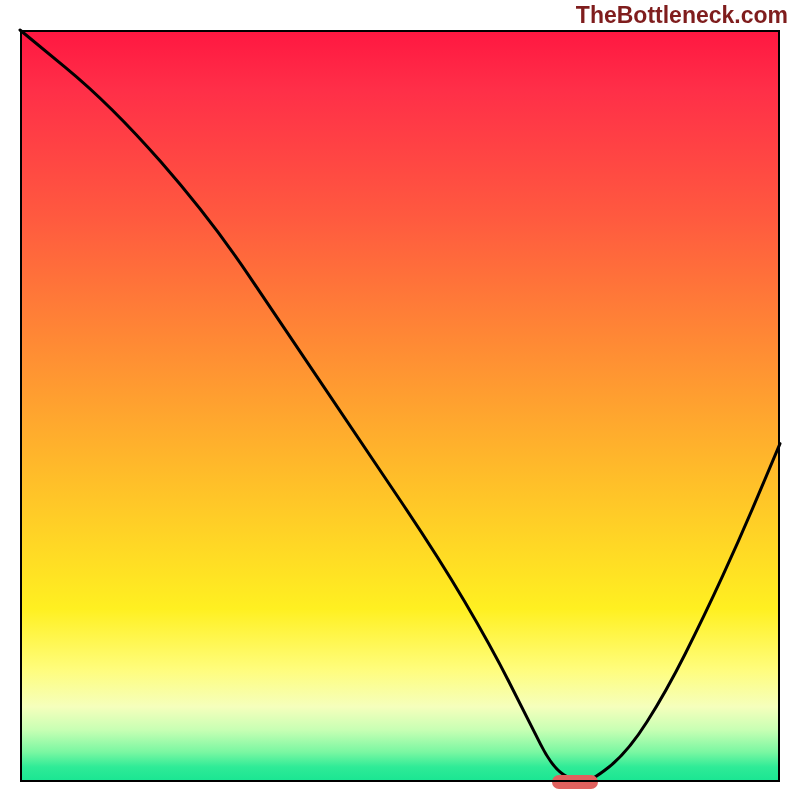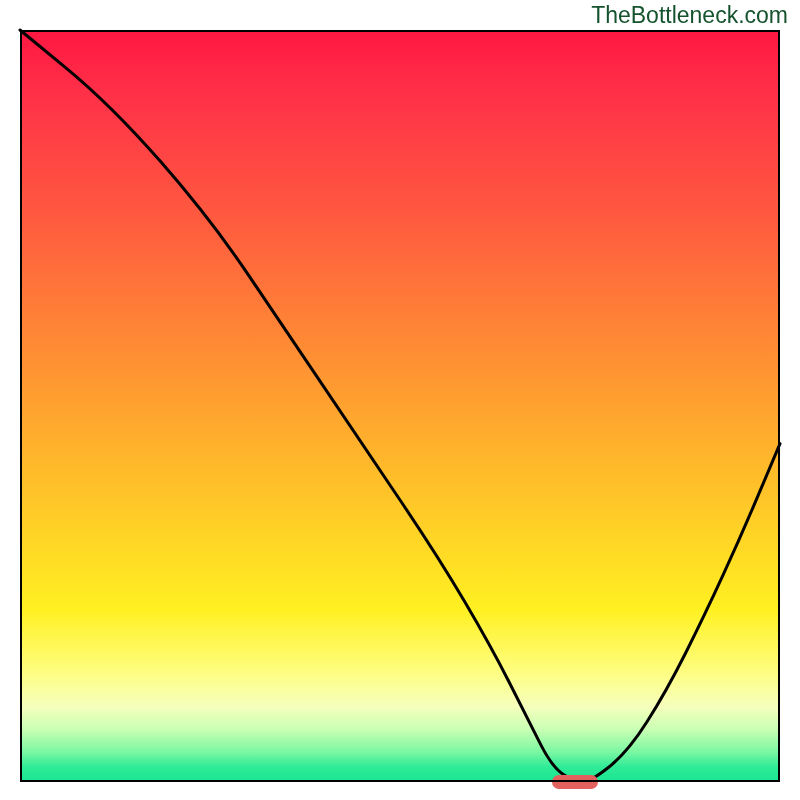--- a/index.html
+++ b/index.html
@@ -13,23 +13,23 @@
   }
   .stage {
     position: relative;
     width: 800px;
     height: 800px;
   }
   .watermark {
     position: absolute;
     top: 2px;
     right: 12px;
-    color: #14532d;
+    color: #7f1d1d;
     font-size: 23px;
-    font-weight: 400;
+    font-weight: 700;
     letter-spacing: 0px;
   }
   .plot {
     position: absolute;
     left: 20px;
     top: 30px;
     width: 760px;
     height: 752px;
     
   }

